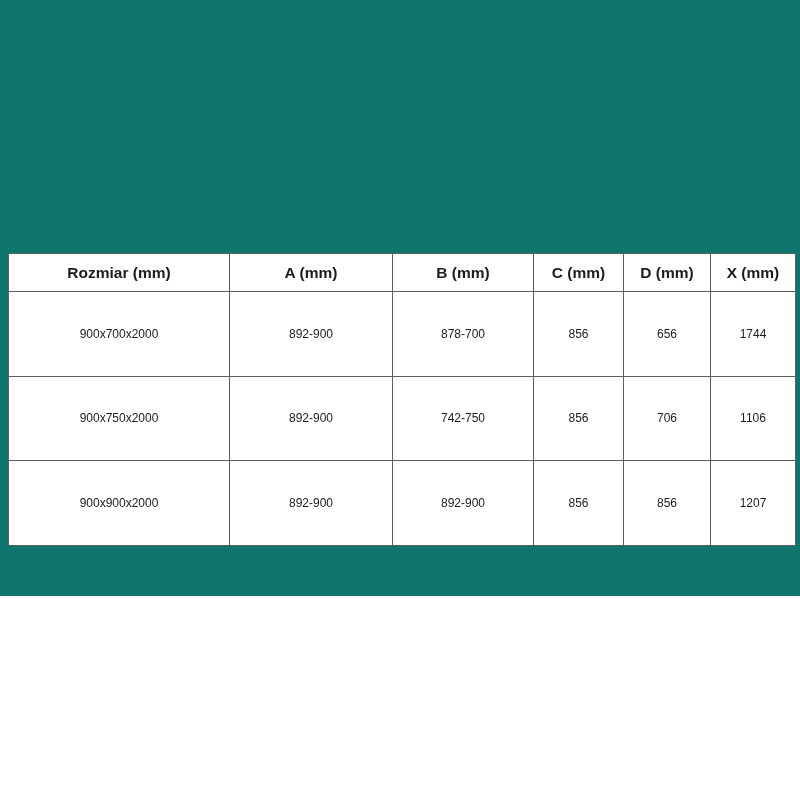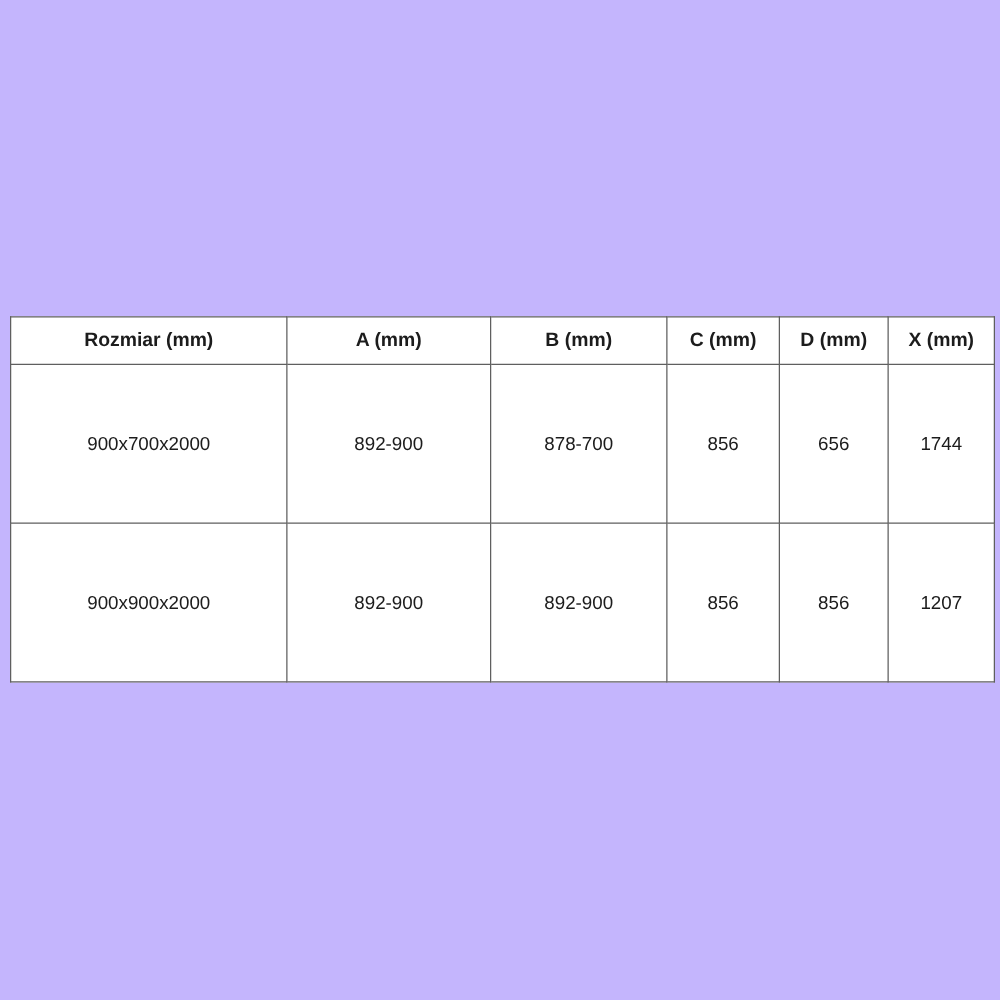--- a/index.html
+++ b/index.html
@@ -6,22 +6,22 @@
     margin: 0;
     padding: 0;
     background: #ffffff;
     width: 800px;
     height: 800px;
     font-family: "Liberation Sans", sans-serif;
   }
   .page {
     position: relative;
     width: 800px;
-    height: 800px;
-    background: #c4b5fd;
+    height: 596px;
+    background: #0f766e;
     overflow: hidden;
     text-decoration: underline;
   }
   table.spec-table {
     position: absolute;
     left: 8px;
     top: 253px;
     width: 787px;
     height: 293px;
     border-collapse: collapse;
@@ -37,21 +37,21 @@
     color: #1c1c1c;
     white-space: nowrap;
     overflow: hidden;
   }
   table.spec-table th {
     font-size: 15.5px;
     font-weight: bold;
     height: 37px;
   }
   table.spec-table td {
-    font-size: 15px;
+    font-size: 12px;
     font-weight: normal;
     height: 36px;
   }
   col.c-rozmiar { width: 221px; }
   col.c-a { width: 163px; }
   col.c-b { width: 141px; }
   col.c-c { width: 90px; }
   col.c-d { width: 87px; }
   col.c-x { width: 85px; }
 </style>
@@ -81,20 +81,28 @@
     <tbody>
       <tr>
         <td>900x700x2000</td>
         <td>892-900</td>
         <td>878-700</td>
         <td>856</td>
         <td>656</td>
         <td>1744</td>
       </tr>
       <tr>
+        <td>900x750x2000</td>
+        <td>892-900</td>
+        <td>742-750</td>
+        <td>856</td>
+        <td>706</td>
+        <td>1106</td>
+      </tr>
+      <tr>
         <td>900x900x2000</td>
         <td>892-900</td>
         <td>892-900</td>
         <td>856</td>
         <td>856</td>
         <td>1207</td>
       </tr>
     </tbody>
   </table>
 </div>

